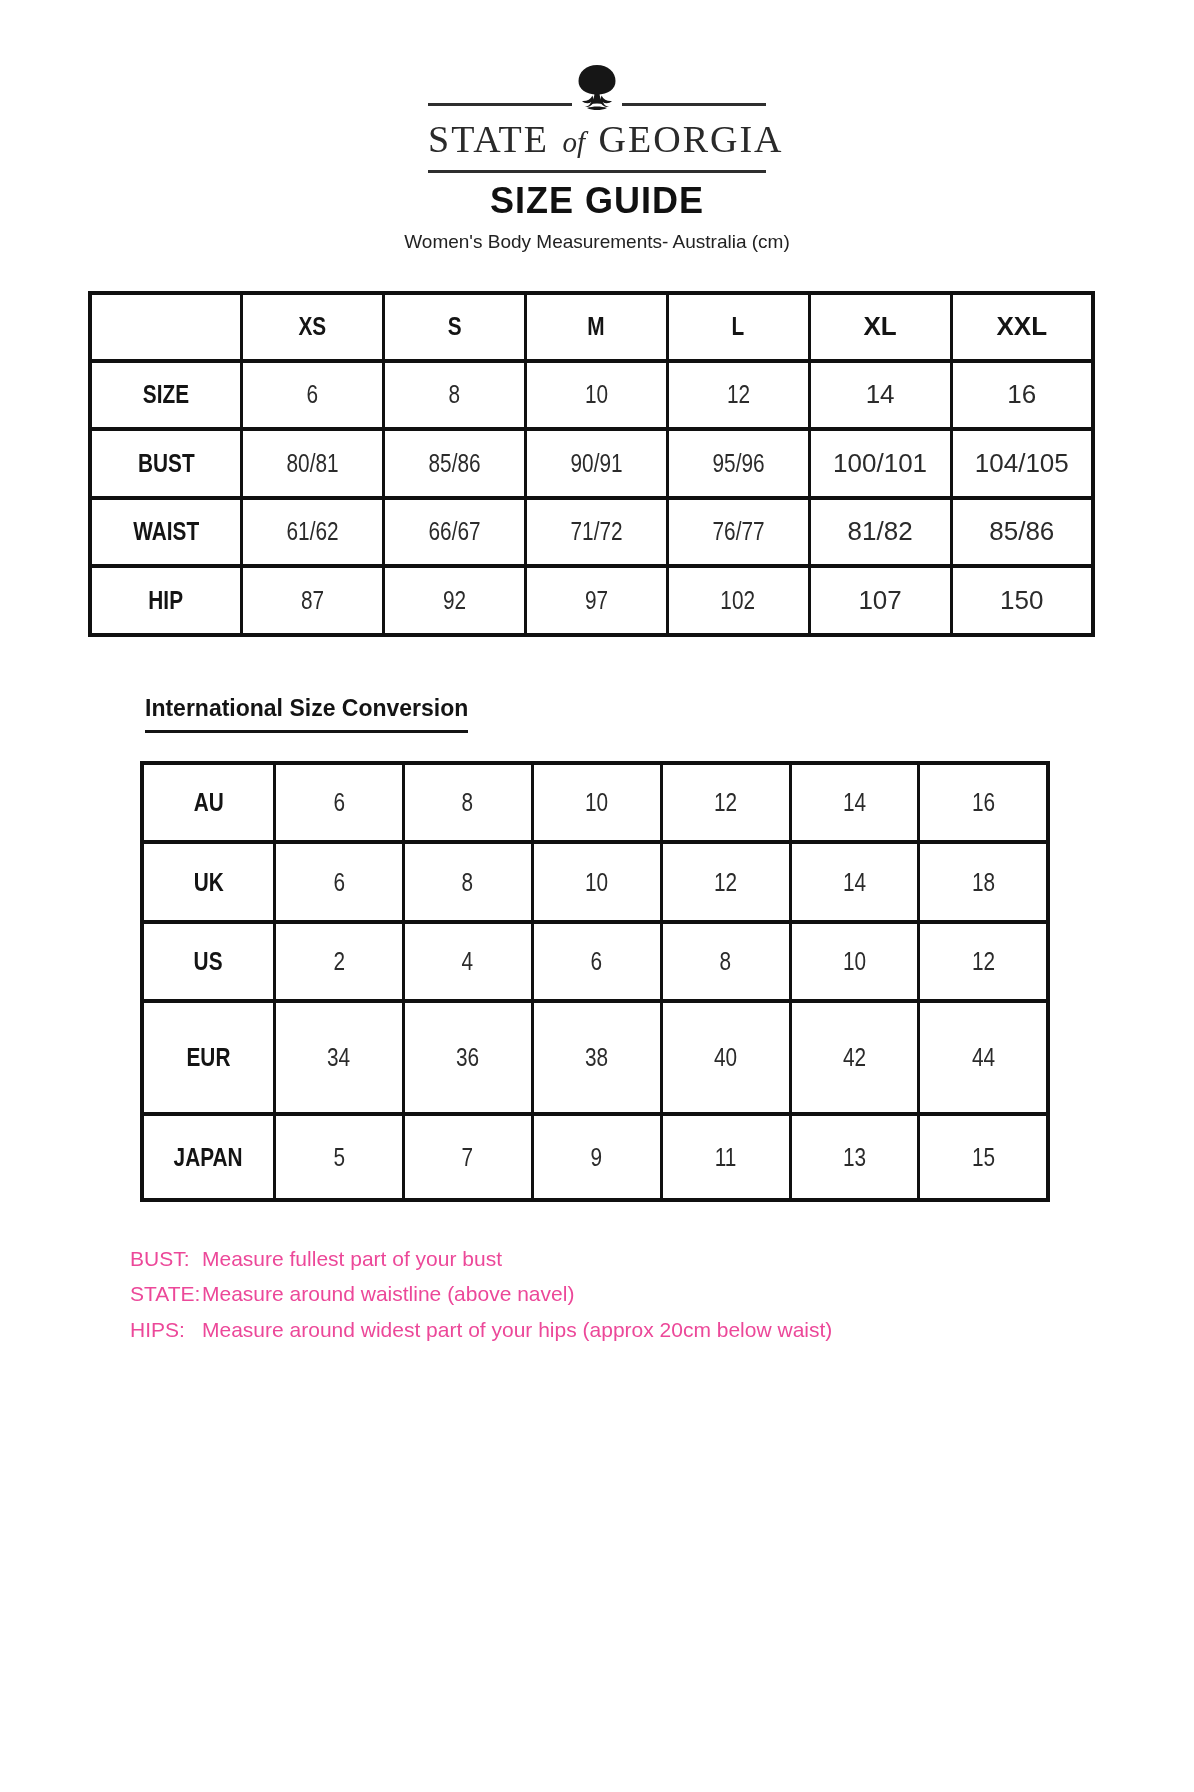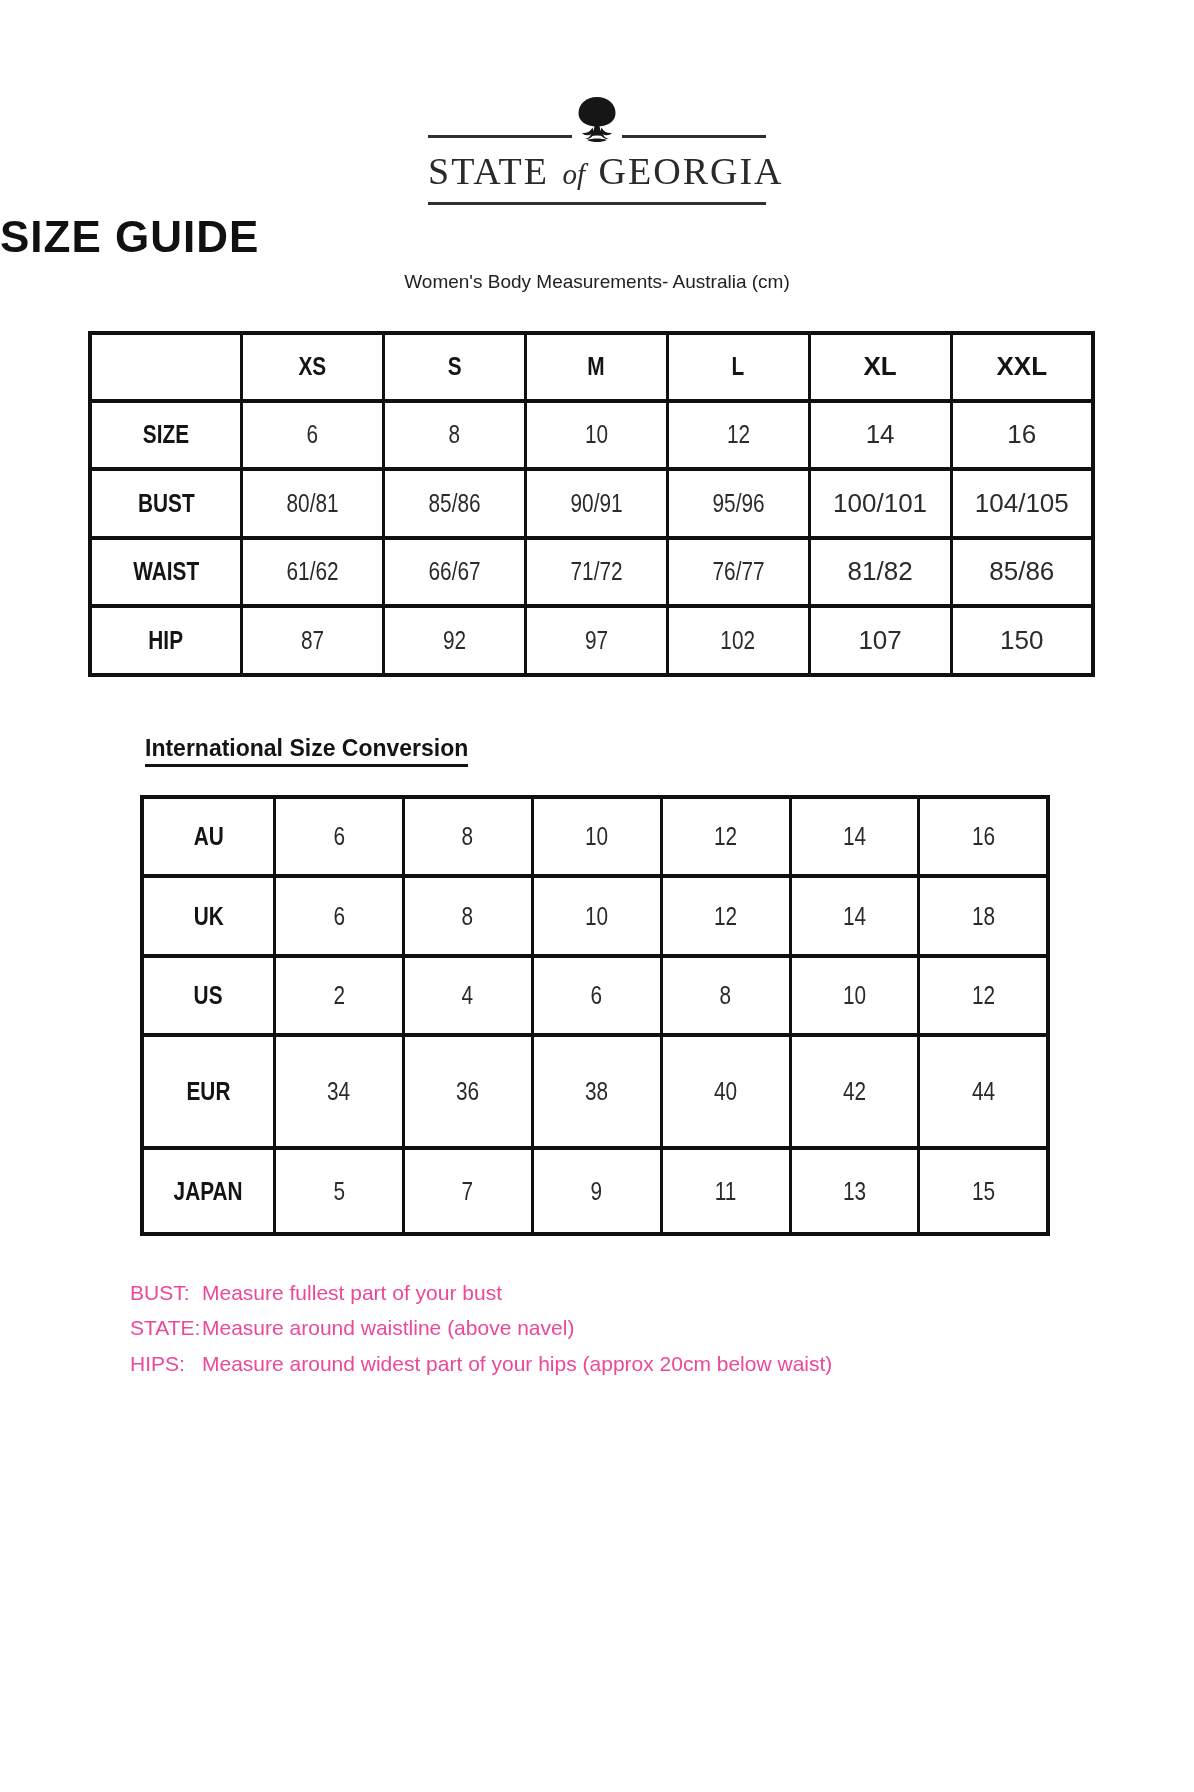--- a/index.html
+++ b/index.html
@@ -4,33 +4,33 @@
 <style>
   * { box-sizing: border-box; }
   html,body { margin:0; padding:0; }
   body {
     width:1194px; height:1792px; background:#ffffff;
     font-family:"Liberation Sans", sans-serif; color:#262626;
     position:relative; overflow:hidden;
   }
 
   
-  .logo-wrap { width:338px; margin:0 auto; padding-top:96px; text-align:right; }
+  .logo-wrap { width:338px; margin:0 auto; padding-top:64px; text-align:right; }
   .logo-top { display:flex; align-items:flex-end; }
   .hline { flex:1; height:3px; background:#2f2f2f; margin-bottom:12px; }
   .tree-svg { width:50px; height:54px; flex:0 0 auto; display:block; }
   .brand {
     font-family:"Liberation Serif", serif; font-size:38px; line-height:1;
     letter-spacing:2px; color:#2a2a2a; margin-top:2px; white-space:nowrap;
   }
   .brand .of { font-style:italic; font-size:29px; letter-spacing:0; padding:0 2px; }
   .logo-underline { height:3px; background:#2f2f2f; margin-top:12px; }
 
   .page-title {
-    text-align:left; font-size:44px; font-weight:bold; color:#111;
+    text-align:center; font-size:36px; font-weight:bold; color:#111;
     letter-spacing:1px; margin:10px 0 0 0; line-height:1;
   }
   .subtitle { text-align:center; font-size:19px; color:#222; margin:12px 0 0 0; line-height:1.15; }
 
   
   table { border-collapse:collapse; table-layout:fixed; }
   td, th {
     border:3px solid #101010; border-top-width:4px; border-bottom-width:4px;
     text-align:center; vertical-align:middle; padding:0; font-weight:normal;
     font-size:26px; color:#2b2b2b;
@@ -40,21 +40,21 @@
 
   .cn { display:inline-block; transform:scaleX(.8); }     
   .rg { display:inline-block; }                            
   .b  { font-weight:bold; color:#141414; }
   .pre { white-space:pre-line; line-height:1.25; }
 
   
   .conv-h-wrap { margin:58px 0 0 145px; }
   .conv-h {
     display:inline-block; font-size:23px; font-weight:bold; color:#141414;
-    border-bottom:3px solid #141414; padding-bottom:3px; line-height:1.15;
+    border-bottom:3px solid #141414; padding-bottom:9px; line-height:1.15;
   }
 
   
   .notes { margin:44px 0 0 130px; font-size:21px; color:#ec4899; }
   .note-row { display:flex; margin-bottom:10px; line-height:1.2; }
   .note-label { width:72px; flex:0 0 auto; }
   .note-text { flex:1; }
 </style>
 </head>
 <body>

